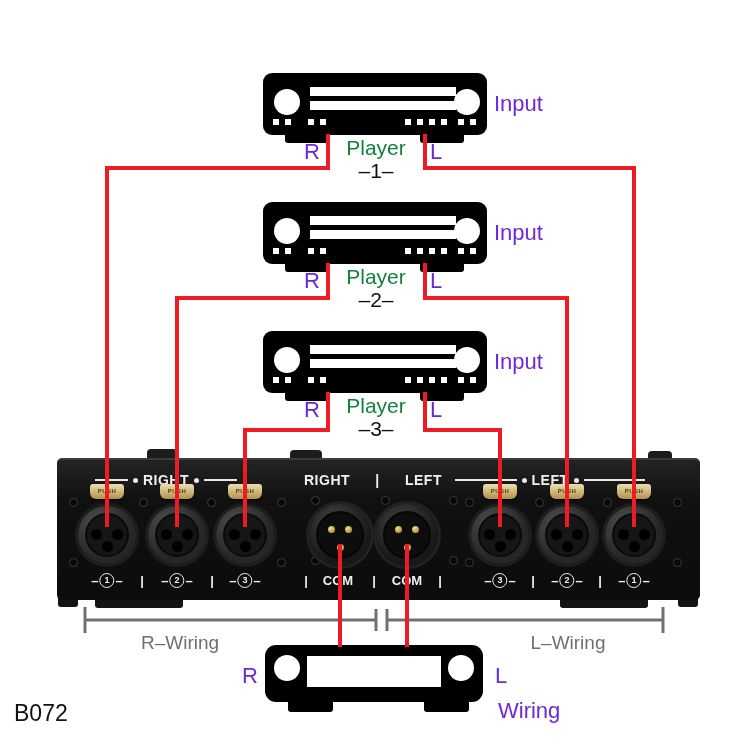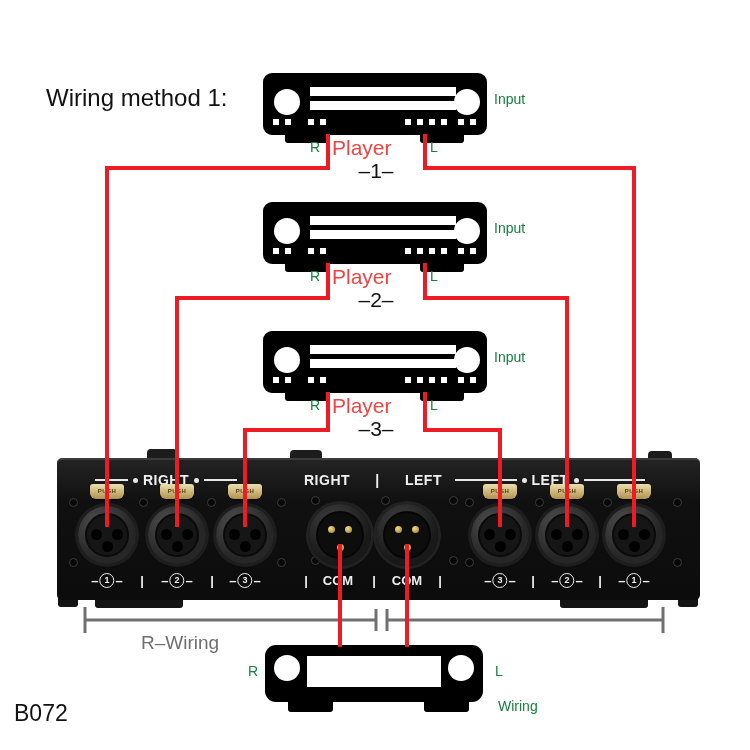--- a/index.html
+++ b/index.html
@@ -5,34 +5,34 @@
   html,body{margin:0;padding:0;background:#fff;}
   #stage{position:relative;width:750px;height:750px;background:#ffffff;overflow:hidden;
          font-family:"Liberation Sans", sans-serif;}
   .abs{position:absolute;}
 
   
   .title{left:0;right:0;top:22px;text-align:center;font-size:28px;color:#ed1c24;white-space:pre;}
   .wiring-method{left:46px;top:84px;font-size:24px;color:#111;}
   .footer-code{left:14px;top:700px;font-size:23px;color:#111;}
 
-  .red-label{color:#15803d;font-size:14px;}
+  .red-label{color:#6d28d9;font-size:22px;}
   .gray-label{color:#6f6f6f;font-size:19px;text-align:center;}
 
   
   .prow{left:0;width:750px;height:0;}
   .pbody{position:absolute;left:263px;top:0;width:224px;height:62px;background:#000;border-radius:9px;}
   .knob{position:absolute;width:26px;height:26px;border-radius:50%;background:#fff;top:16px;}
   .knob.kl{left:11px;} .knob.kr{left:191px;}
   .bar{position:absolute;left:47px;width:146px;height:9px;background:#fff;}
   .bar.b1{top:14px;} .bar.b2{top:28px;}
   .sq{position:absolute;top:46px;width:6px;height:6px;background:#fff;}
   .foot{position:absolute;top:61px;width:44px;height:9px;background:#000;border-radius:0 0 3px 3px;}
   .foot.fl{left:285px;} .foot.fr{left:420px;}
-  .pname{position:absolute;left:332px;width:88px;text-align:left;font-size:21px;color:#ef4444;top:63px;}
+  .pname{position:absolute;left:332px;width:88px;text-align:center;font-size:21px;color:#15803d;top:63px;}
   .pnum {position:absolute;left:332px;width:88px;text-align:center;font-size:21px;color:#111;top:86px;}
   .plr{position:absolute;top:66px;width:28px;}
   .plr.r{left:292px;text-align:right;} .plr.l{left:430px;text-align:left;}
   .pinput{position:absolute;left:494px;top:18px;}
 
   
   .abody{position:absolute;left:265px;top:0;width:218px;height:57px;background:#000;border-radius:11px;}
   .abody .knob{top:10px;} .abody .knob.kl{left:9px;} .abody .knob.kr{left:183px;}
   .aslot{position:absolute;left:42px;top:11px;width:134px;height:31px;background:#fff;}
   .afoot{position:absolute;top:57px;width:45px;height:10px;background:#000;border-radius:0 0 3px 3px;}
@@ -86,21 +86,20 @@
   .amp-out{left:498px;top:698px;}
   .amp-name{left:318px;top:711px;width:114px;text-align:center;font-size:22px;color:#111;}
 
   svg.wires{position:absolute;left:0;top:0;z-index:10;pointer-events:none;}
 </style>
 </head>
 <body>
 
 <div id="stage">
 
-  <div class="abs wiring-method">Wiring method 1:</div>
 
   <div class="abs prow" style="top:73px">
     <div class="pbody">
       <i class="knob kl"></i>
       <i class="knob kr"></i>
       <div class="bar b1"></div>
       <div class="bar b2"></div>
       <i class="sq" style="left:10px"></i>
       <i class="sq" style="left:22px"></i>
       <i class="sq" style="left:45px"></i>
@@ -328,20 +327,21 @@
       </div>
     <div class="sep" style="left:543px">|</div>
     <div class="port-lab" style="left:577px">
         <span>–</span>
         <span class="circ">1</span>
         <span>–</span>
       </div>
   </div>
 
   <div class="abs gray-label rwiring">R–Wiring</div>
+  <div class="abs gray-label lwiring">L–Wiring</div>
 
   <div class="abs prow" style="top:645px">
     <div class="abody">
       <i class="knob kl"></i>
       <i class="knob kr"></i>
       <div class="aslot"></div>
     </div>
     <div class="afoot fl"></div>
     <div class="afoot fr"></div>
   </div>

